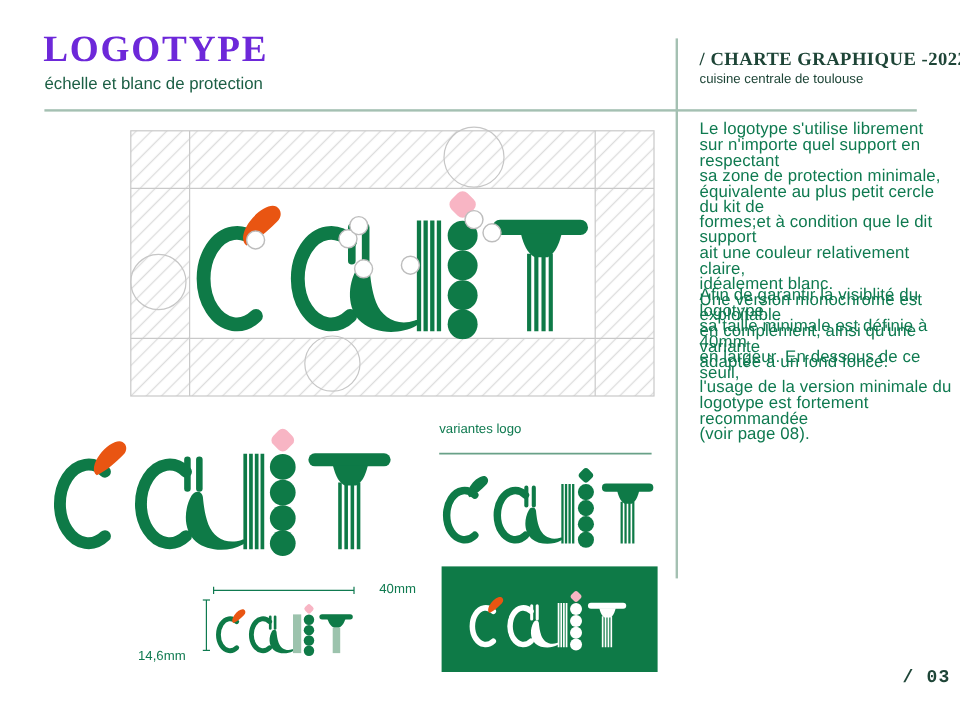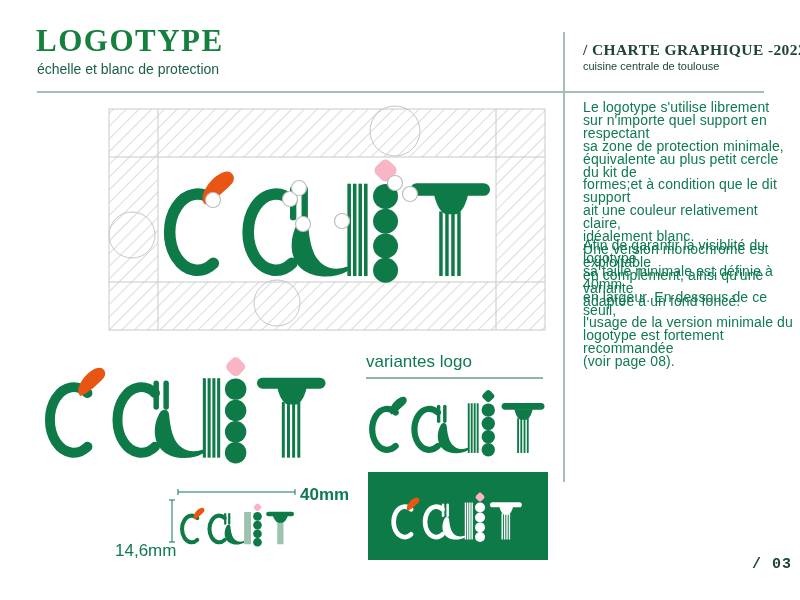--- a/index.html
+++ b/index.html
@@ -4,41 +4,41 @@
 <style>
   html,body{margin:0;padding:0;background:#e8e8e8;}
   .page{
     position:relative;width:800px;height:600px;background:#ffffff;
     font-family:"Liberation Sans",sans-serif;overflow:hidden;
   }
   .abs{position:absolute;}
   
   .title{
     left:36px;top:24px;font-family:"Liberation Serif",serif;font-weight:bold;
-    font-size:31px;letter-spacing:1.5px;color:#15803d;line-height:1.1;
+    font-size:31px;letter-spacing:1.5px;color:#6d28d9;line-height:1.1;
   }
   .subtitle{left:37px;top:61px;font-size:14px;color:#1c5f45;}
   .doc-title{
     left:583px;top:41px;font-family:"Liberation Serif",serif;font-weight:bold;
     font-size:15.5px;letter-spacing:.4px;color:#1e4537;white-space:nowrap;
   }
   .doc-subtitle{left:583px;top:60px;font-size:11px;color:#1e4537;}
   .h-rule{left:37px;top:91px;width:727px;height:1.5px;background:#a4c0b2;}
   .v-rule{left:563px;top:32px;width:1.5px;height:450px;background:#a4c0b2;}
   
   .body-par{
     left:583px;width:215px;font-size:14px;line-height:12.9px;color:#0f7a50;
     white-space:pre-line;letter-spacing:.1px;
   }
   .par1{top:101px;}
   .par2{top:239px;}
   
-  .lbl{font-size:17px;color:#0f7a50;}
+  .lbl{font-size:11px;color:#0f7a50;}
   .variants-lbl{left:366px;top:352px;}
-  .w-lbl{left:300px;top:485px;font-weight:bold;}
+  .w-lbl{left:316px;top:485px;}
   .h-lbl{left:115px;top:541px;}
   .page-num{
     right:8px;top:556px;font-family:Liberation Mono, monospace;font-weight:bold;
     font-size:15px;color:#1e4537;letter-spacing:1px;
   }
   svg.canvas{position:absolute;left:0;top:0;}
 </style>
 </head>
 <body>
 

